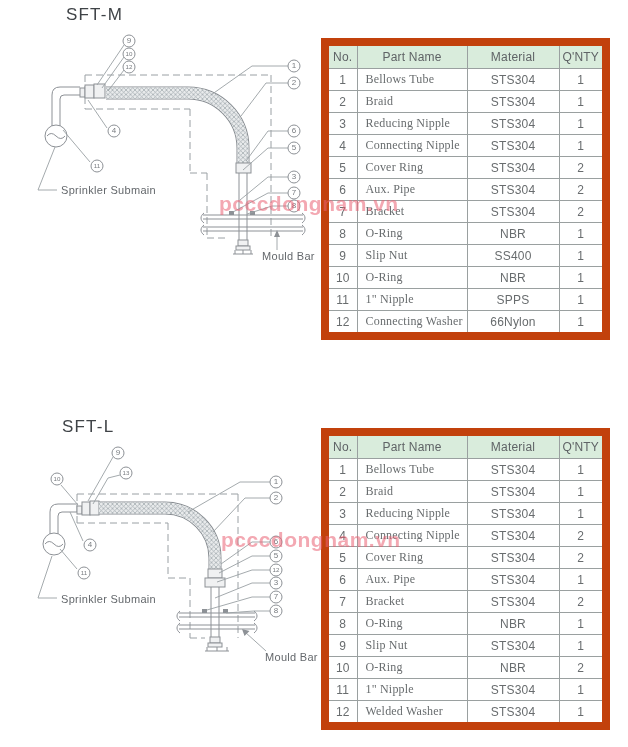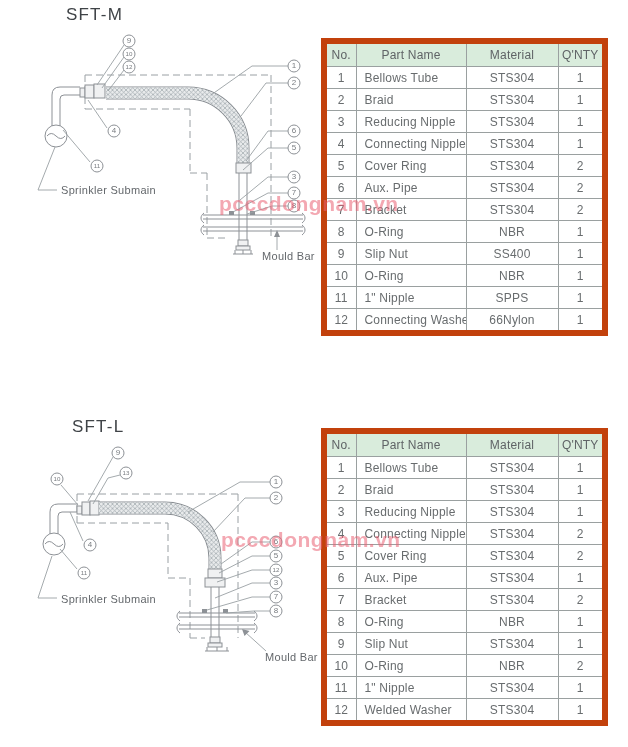--- a/index.html
+++ b/index.html
@@ -1,38 +1,38 @@
 <!DOCTYPE html>
 <html><head>
 <meta charset="utf-8">
 <style>
   html,body{margin:0;padding:0;background:#fff;}
   .page{position:relative;width:628px;height:747px;background:#fff;overflow:hidden;
         font-family:"Liberation Sans", sans-serif;}
   .dtitle{position:absolute;font-size:17px;color:#3f4347;letter-spacing:1.2px;}
   .t1title{left:66px;top:5px;}
-  .t2title{left:72px;top:417px;}
+  .t2title{left:62px;top:417px;}
   .diag{position:absolute;}
   .d1{left:30px;top:30px;width:290px;height:235px;}
   .d2{left:30px;top:420px;width:300px;height:265px;}
   .ln{stroke:#8d9196;fill:none;stroke-width:1;}
   .fit{stroke:#8d9196;fill:#f0f1f2;stroke-width:1;}
   .dash{stroke:#9aa0a4;fill:none;stroke-width:1;stroke-dasharray:7 4;}
   .leader{stroke:#9aa0a4;fill:none;stroke-width:0.9;}
   .callout-circle{stroke:#8d9196;fill:#fff;stroke-width:1;}
   .callout-num{fill:#787c80;font-size:8px;text-anchor:middle;font-family:"Liberation Sans",sans-serif;}
   .callout-num.two{font-size:6.2px;}
   .lbl{fill:#64686c;font-size:11px;font-family:"Liberation Sans",sans-serif;letter-spacing:0.3px;}
   .arrow{fill:#8d9196;stroke:none;}
   .parts{position:absolute;border-collapse:collapse;table-layout:fixed;width:281px;
-         font-size:12px;color:#686c6e;background:#fff;border:6px solid #c2410c;}
+         font-size:12px;color:#686c6e;background:#fff;border:8px solid #c2410c;}
   .parts th,.parts td{border:1px solid #9aa0a0;height:21px;padding:0 2px;text-align:center;
          font-weight:normal;letter-spacing:0.2px;white-space:nowrap;overflow:hidden;}
   .parts thead th{background:#d9ecdc;height:22px;color:#5f6366;}
-  .parts td.name{text-align:left;padding-left:8px;}
+  .parts td.name{text-align:left;padding-left:8px;font-family:Liberation Serif, serif;}
   .tbl1{left:321px;top:38px;}
   .tbl2{left:321px;top:428px;}
   .wm{position:absolute;font-weight:bold;font-size:21px;color:rgba(233,96,114,0.55);
       letter-spacing:0.5px;z-index:6;font-family:"Liberation Sans",sans-serif;}
   .wm1{left:219px;top:192px;}
   .wm2{left:221px;top:528px;}
 </style>
 </head>
 <body>
 

